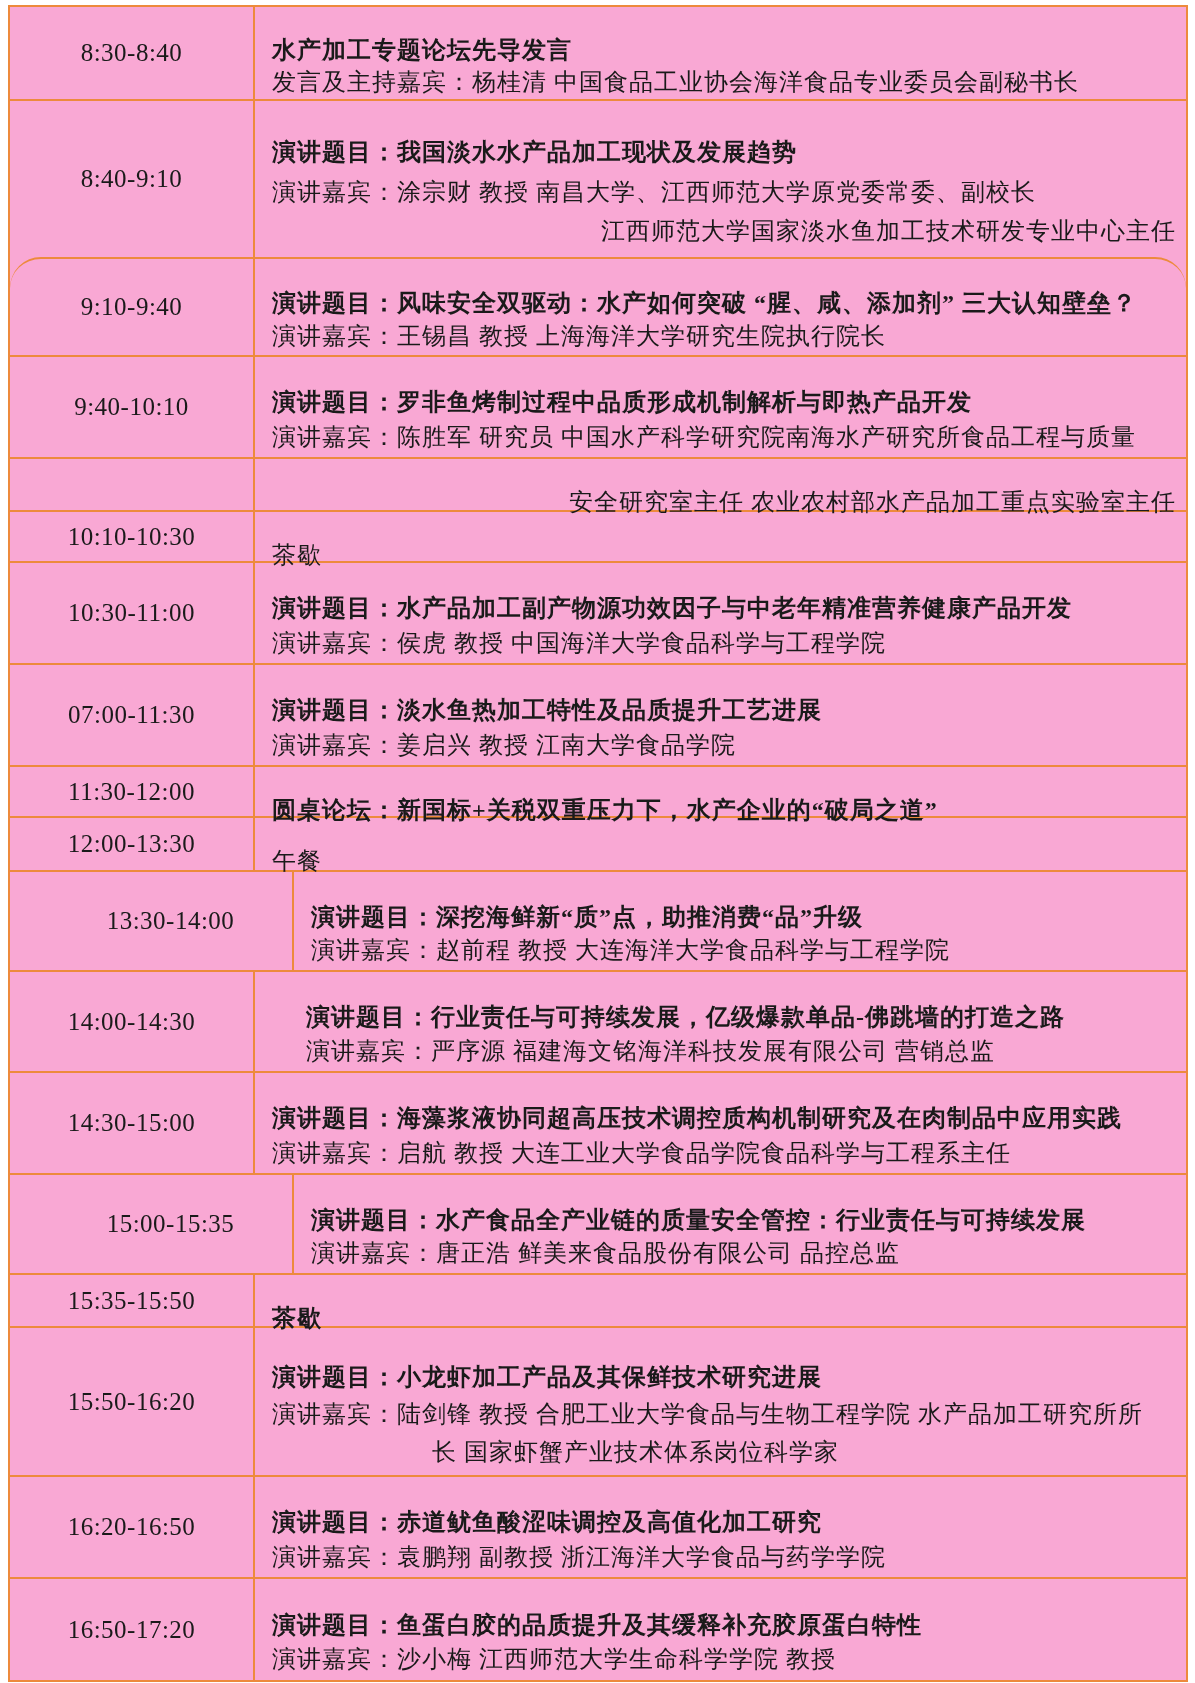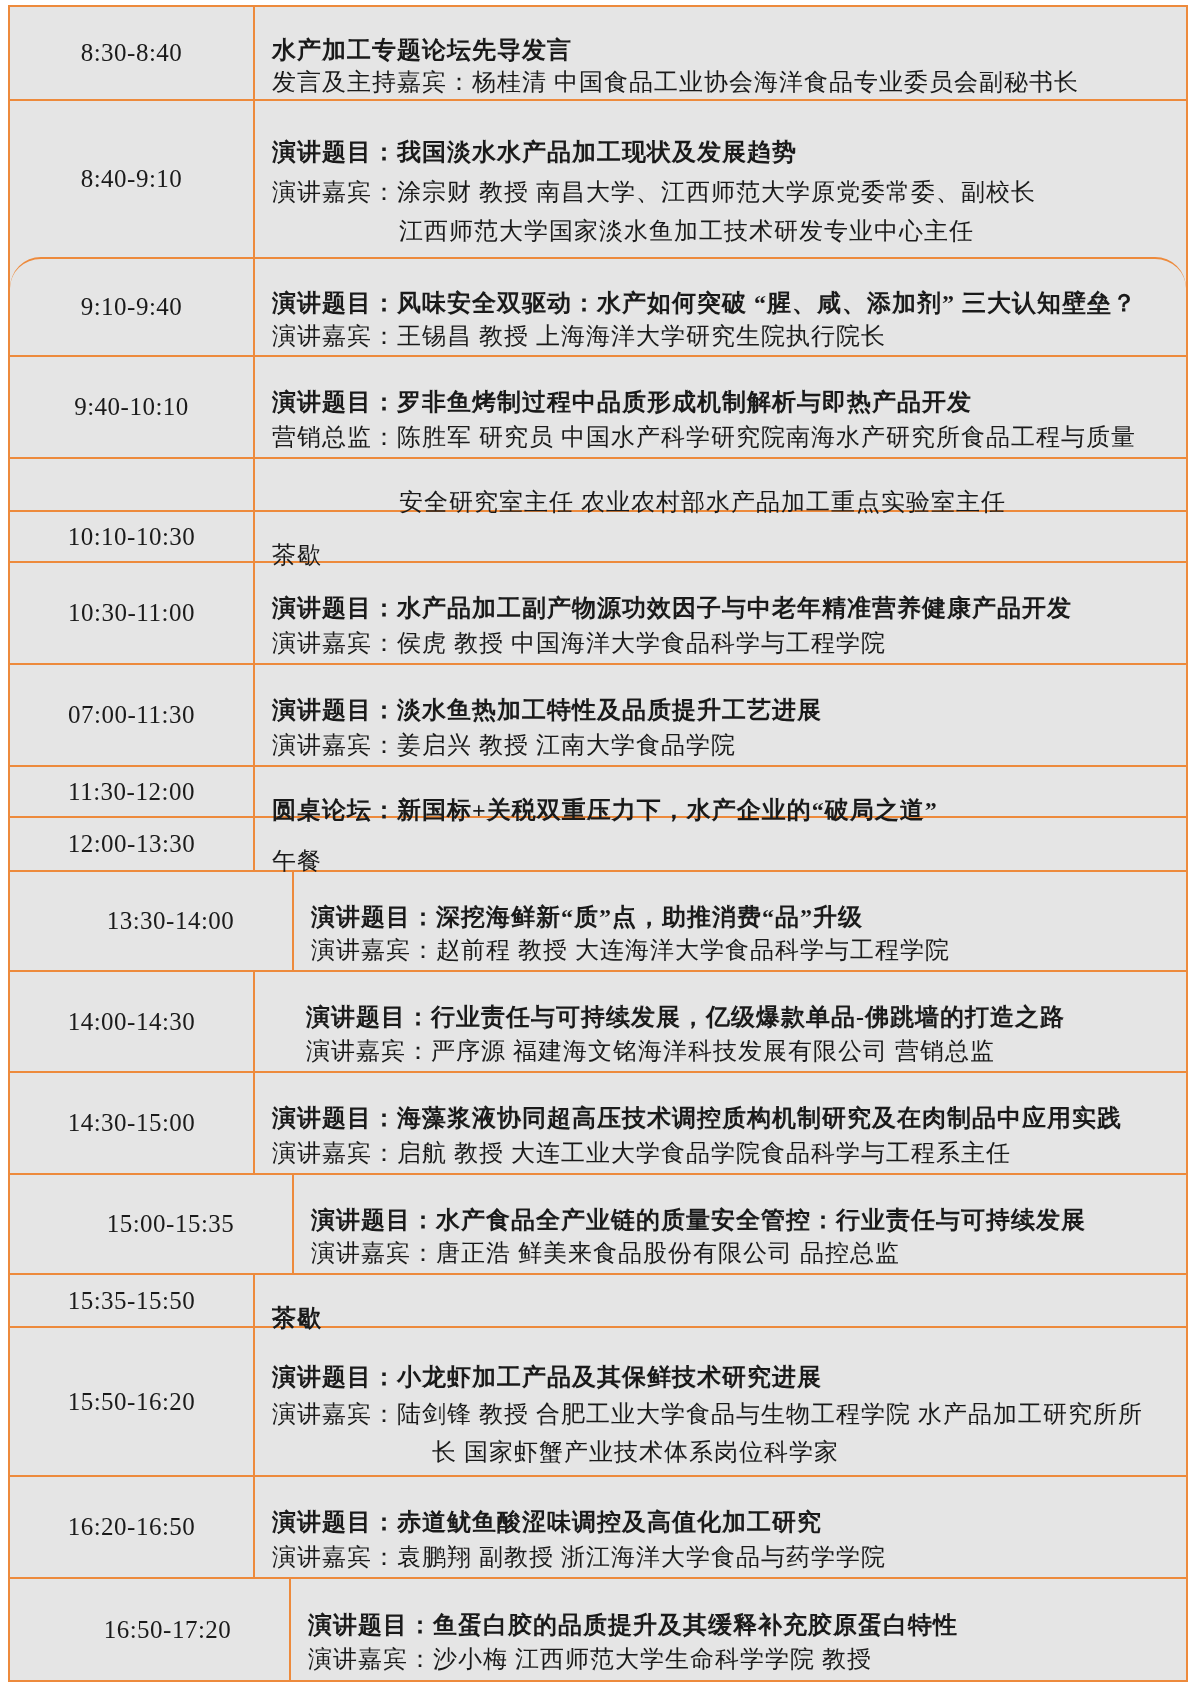--- a/index.html
+++ b/index.html
@@ -9,21 +9,21 @@
     position: relative;
     height: 1683px;
     font-family: "Liberation Serif", "DejaVu Serif", serif;
     color: var(--text);
   }
   .agenda {
     position: absolute;
     left: 8px; top: 5px;
     width: 1180px;
     border: 2px solid var(--border);
-    background: #e5e5e5;
+    background: #f9a8d4;
   }
   .row { display: flex; }
   .row + .row { border-top: 2px solid var(--border); }
   .time-cell {
     width: 245px;
     flex: 0 0 245px;
     border-right: 2px solid var(--border);
     display: flex;
     align-items: center;
     justify-content: center;
@@ -38,35 +38,35 @@
     padding: 2px 10px 2px 17px;
     margin-top: 25px;
   }
   .line {
     font-size: 24px;
     line-height: 32px;
     letter-spacing: 1px;
     white-space: nowrap;
   }
   .bold { font-weight: 700; }
-  .indent-1 { padding-left: 127px; }
+  .indent-1 { padding-left: 127px; text-align: right; }
   .indent-2 { padding-left: 160px; }
   
   .h92  { height: 92px; }
   .h158 { height: 158px; }
   .h98  { height: 98px; border-radius: 31px; }
   .h102 { height: 102px; }
   .h53  { height: 53px; }
   .h50  { height: 51px; }
   .h51  { height: 51px; }
   .h54  { height: 54px; }
   .h100 { height: 100px; padding-left: 39px; }
   .h101 { height: 101px; gap: 34px; }
   .h149 { height: 149px; }
-  .h103 { height: 103px; padding-left: 36px; }
+  .h103 { height: 103px; }
 </style>
 </head>
 <body>
 
 <div class="agenda">
 
   <div class="row h92">
     <div class="time-cell">
         <span>8:30-8:40</span>
       </div>
@@ -96,21 +96,21 @@
       <div class="line">演讲嘉宾：王锡昌  教授  上海海洋大学研究生院执行院长</div>
     </div>
   </div>
 
   <div class="row h102">
     <div class="time-cell">
         <span>9:40-10:10</span>
       </div>
     <div class="content-cell">
       <div class="line bold">演讲题目：罗非鱼烤制过程中品质形成机制解析与即热产品开发</div>
-      <div class="line">营销总监：陈胜军  研究员  中国水产科学研究院南海水产研究所食品工程与质量</div>
+      <div class="line">演讲嘉宾：陈胜军  研究员  中国水产科学研究院南海水产研究所食品工程与质量</div>
     </div>
   </div>
 
   <div class="row h53">
     <div class="time-cell">
         <span></span>
       </div>
     <div class="content-cell">
       <div class="line indent-1">安全研究室主任  农业农村部水产品加工重点实验室主任</div>
     </div>

